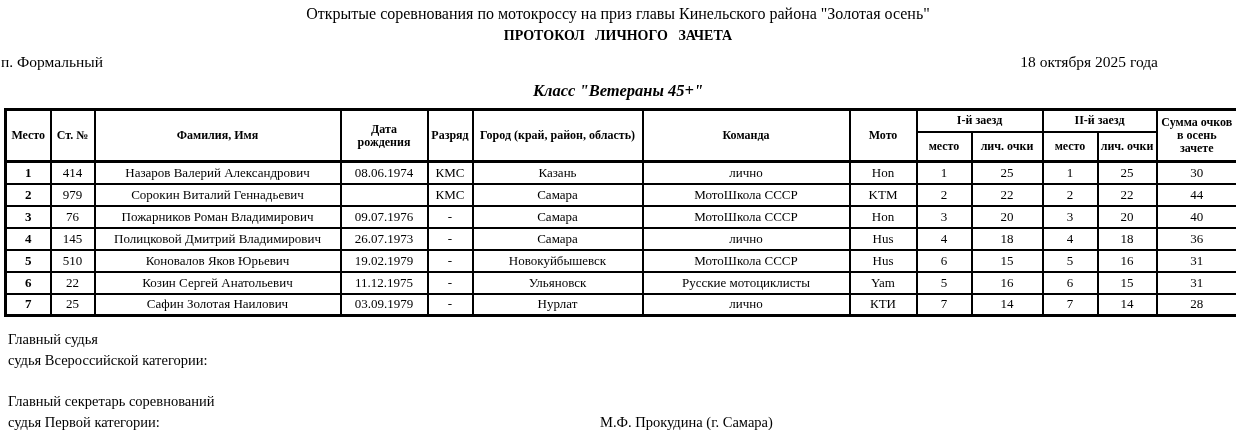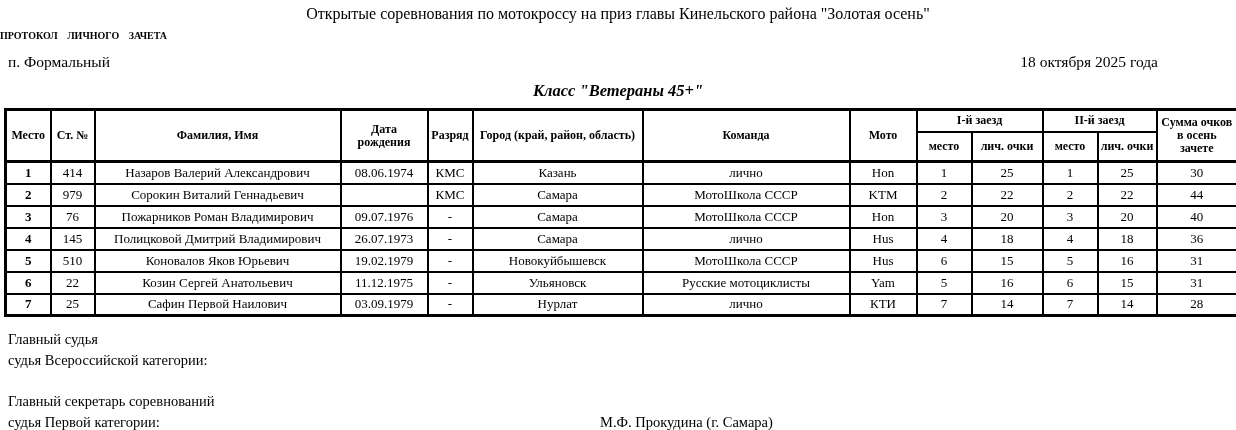--- a/index.html
+++ b/index.html
@@ -12,33 +12,34 @@
   .page { width: 1236px; height: 430px; position: relative; }
 
   .doc-title {
     text-align: center;
     font-weight: normal;
     font-size: 16px;
     line-height: 20px;
     margin-top: 4px;
   }
   .doc-subtitle {
+    text-align: center;
     font-weight: bold;
-    font-size: 10px;
+    font-size: 14px;
     line-height: 18px;
     margin-top: 3px;
     word-spacing: 7px;
   }
   .meta-row {
     display: flex;
     justify-content: space-between;
     font-size: 15.5px;
     line-height: 20px;
     margin-top: 7px;
-    padding-left: 8px;
+    padding-left: 1px;
     padding-right: 78px;
   }
   .class-title {
     text-align: center;
     font-weight: bold;
     font-style: italic;
     font-size: 16.5px;
     line-height: 20px;
     margin-top: 9px;
   }
@@ -223,21 +224,21 @@
       <td class="cell-score">5</td>
       <td class="cell-score">16</td>
       <td class="cell-score">6</td>
       <td class="cell-score">15</td>
       <td class="cell-score">31</td>
     </tr>
 
     <tr>
       <td class="cell-place">7</td>
       <td class="cell-number">25</td>
-      <td class="cell-name">Сафин Первой Наилович</td>
+      <td class="cell-name">Сафин Золотая Наилович</td>
       <td class="cell-birth">03.09.1979</td>
       <td class="cell-rank">-</td>
       <td class="cell-city">Нурлат</td>
       <td class="cell-team">лично</td>
       <td class="cell-moto">КТИ</td>
       <td class="cell-score">7</td>
       <td class="cell-score">14</td>
       <td class="cell-score">7</td>
       <td class="cell-score">14</td>
       <td class="cell-score">28</td>

